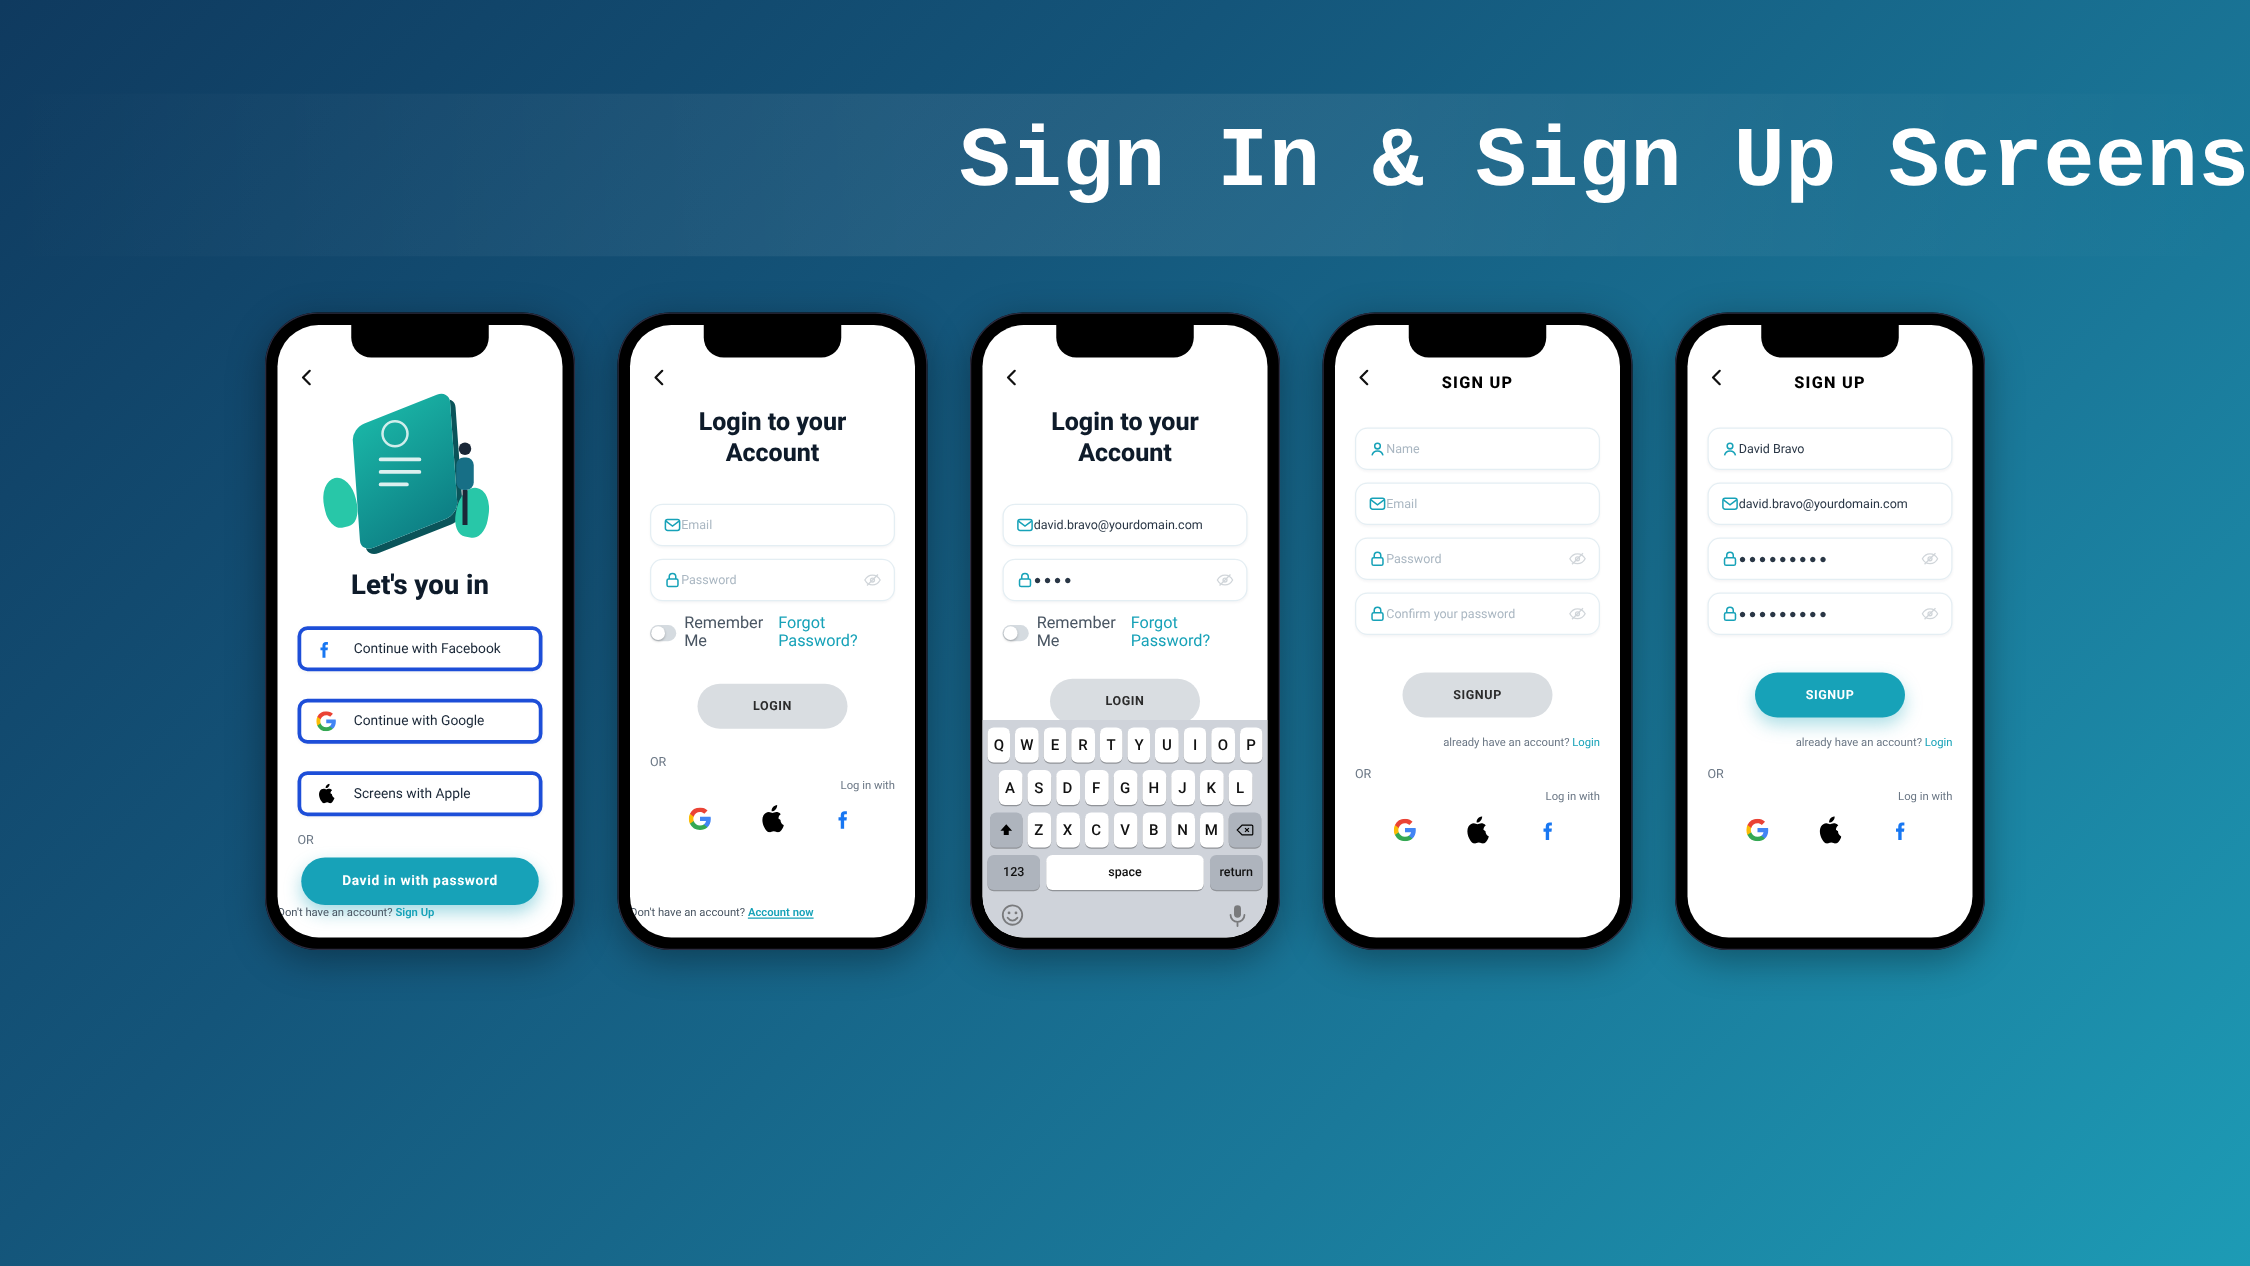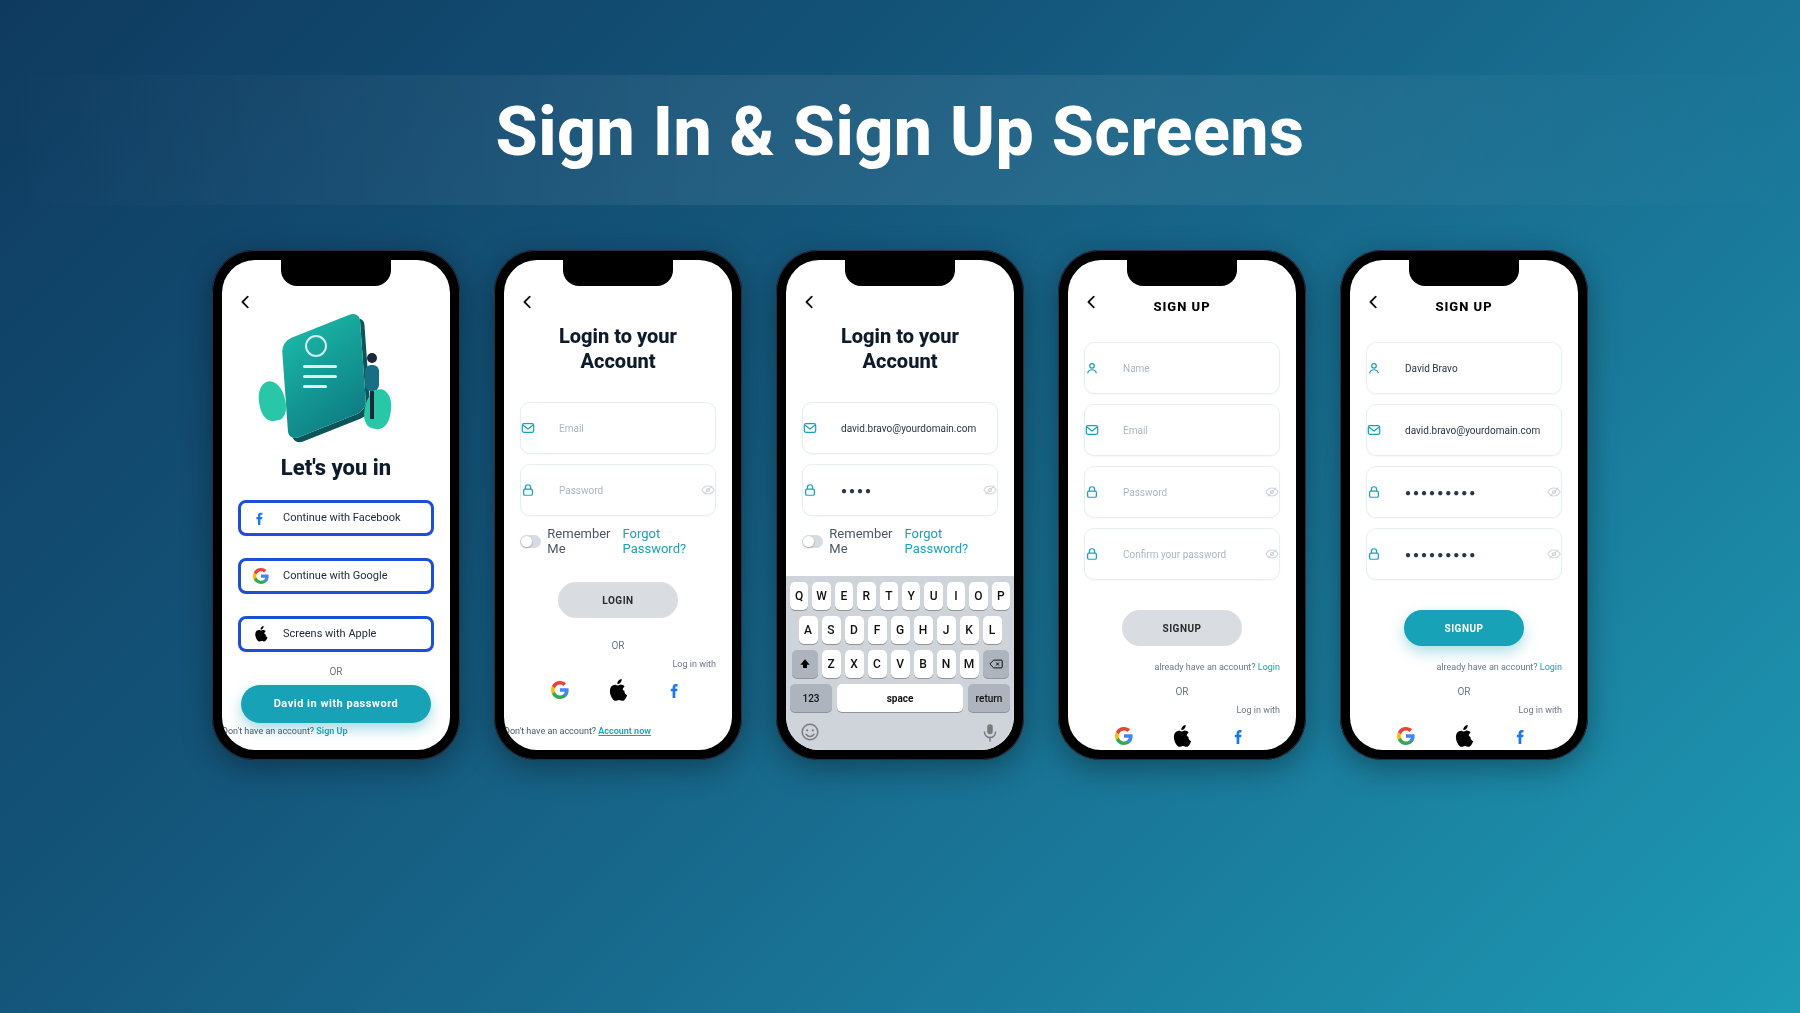--- a/index.html
+++ b/index.html
@@ -8,22 +8,23 @@
     background: linear-gradient(135deg, #0f3a5f 0%, #14557a 35%, #1a799a 70%, #1d9bb5 100%);
     overflow: hidden;
     position: relative;
   }
   .band {
     position: absolute; top: 75px; left: 0; right: 0; height: 130px;
     background: linear-gradient(90deg, rgba(255,255,255,0) 0%, rgba(255,255,255,0.07) 40%, rgba(255,255,255,0.07) 60%, rgba(255,255,255,0) 100%);
   }
   .page-title {
     position: absolute; top: 92px; left: 0; right: 0;
-    text-align: center; color: #fff; font-weight: 800; font-size: 68px;
+    text-align: right; color: #fff; font-weight: 800; font-size: 68px;
     letter-spacing: 0.5px;
+    font-family: Liberation Mono, monospace;
   }
   .row {
     position: absolute; top: 250px; left: 0; right: 0;
     display: flex; justify-content: center; gap: 34px;
   }
   
   .phone {
     width: 248px; height: 510px;
     background: #000;
     border-radius: 42px;
@@ -52,42 +53,42 @@
     font-size: 18px; font-weight: 700; cursor: pointer; display: inline-block;
     width: 24px; line-height: 20px;
   }
   .header-row { display:flex; align-items:center; justify-content:center; position:relative; height:24px; }
   .header-row .back { position:absolute; left:0; top:0; }
   .header-title { font-size: 13px; font-weight: 800; letter-spacing: 1px; }
   h2.big { font-size: 20px; font-weight: 800; text-align: center; line-height: 1.25; color: #0e1b2a; margin-top: 10px; }
 
   
   .field {
-    border: 1px solid #e4eef3; border-radius: 10px; height: 52px;
-    display: flex; align-items: center; gap: 24px; padding: 0 0;
+    border: 1px solid #e4eef3; border-radius: 10px; height: 34px;
+    display: flex; align-items: center; gap: 0; padding: 0 10px;
     font-size: 10px; color: #7b8a99; background: #fff;
     box-shadow: 0 1px 2px rgba(10,30,50,0.04);
   }
   .field + .field { margin-top: 10px; }
   .ficon { width: 14px; height: 14px; display:flex; align-items:center; justify-content:center; }
   .ficon svg { width: 14px; height: 14px; }
   .field .val { flex: 1; color: #293645; font-size: 10px; }
   .field .ph { flex: 1; color: #aab7c2; font-size: 10px; }
   .eye { width:14px; height:14px; opacity:.45; }
 
   .pill-btn {
     height: 36px; border-radius: 20px; display:flex; align-items:center;
     justify-content:center; font-size: 10px; font-weight:700; letter-spacing:.5px;
     cursor:pointer;
   }
   .pill-grey { background:#d9dde1; color:#2b2b2b; width: 120px; margin: 0 auto; }
   .pill-teal { background:#17a2b8; color:#fff; width: 120px; margin: 0 auto; box-shadow: 0 6px 14px rgba(23,162,184,.35); }
   .pill-teal-lg { background:#17a2b8; color:#fff; width: 190px; margin: 0 auto; border-radius: 22px; height:38px; font-size:11px; box-shadow: 0 6px 14px rgba(23,162,184,.4); }
 
-  .divider-txt { text-align:center; font-size:10px; color:#6b7785; margin: 14px 0 8px; }
+  .divider-txt { text-align:left; font-size:10px; color:#6b7785; margin: 14px 0 8px; }
   .tiny { text-align:right; font-size:9px; color:#6b7785; }
   .link-teal { color:#17a2b8; cursor:pointer; }
 
   .socials { display:flex; justify-content:center; gap: 40px; margin-top: 12px; }
   .socials .sicon { width: 18px; height: 18px; display:flex; align-items:center; justify-content:center; cursor:pointer; }
 
   
   .hero { height: 130px; display:flex; align-items:center; justify-content:center; }
   .outline-btn {
     border:3px solid #1d4ed8; border-radius: 8px; height: 36px; background:#fff;
@@ -112,21 +113,21 @@
   }
   .krow { display:flex; justify-content:center; gap:4px; margin-bottom:6px; }
   .key {
     background:#fff; border-radius:5px; width:19px; height:28px;
     display:flex; align-items:center; justify-content:center;
     font-size:12px; font-weight:500; color:#111;
     box-shadow: 0 1px 0 rgba(0,0,0,.3);
   }
   .key.func { background:#aeb4bd; }
   .key.wide { width:42px; font-size:10px; }
-  .key.space { flex:1; font-size:10px;font-weight:bold; }
+  .key.space { flex:1; font-size:10px; }
   .key.shift, .key.bsp { width:26px; }
   .kbar { display:flex; align-items:center; justify-content:space-between; padding:4px 10px 0; }
   .kbar .kicon { width:20px; height:20px; opacity:.7; }
 
   
   .illus { position:relative; width:150px; height:120px; }
   .illus .slab { position:absolute; width:78px; height:102px; background:linear-gradient(160deg,#1ab5a6,#0d7e84); border-radius:10px; transform: skewY(-18deg) rotate(-4deg); left:24px; top:6px; box-shadow: 4px 6px 0 #0a545a; }
   .illus .leaf1, .illus .leaf2 { position:absolute; width:26px; height:40px; background:#28c7a8; border-radius:50% 50% 40% 40%; }
   .illus .leaf1 { left:-2px; top:62px; transform:rotate(-12deg);}
   .illus .leaf2 { left:104px; top:70px; transform:rotate(10deg) scaleX(-1);}

